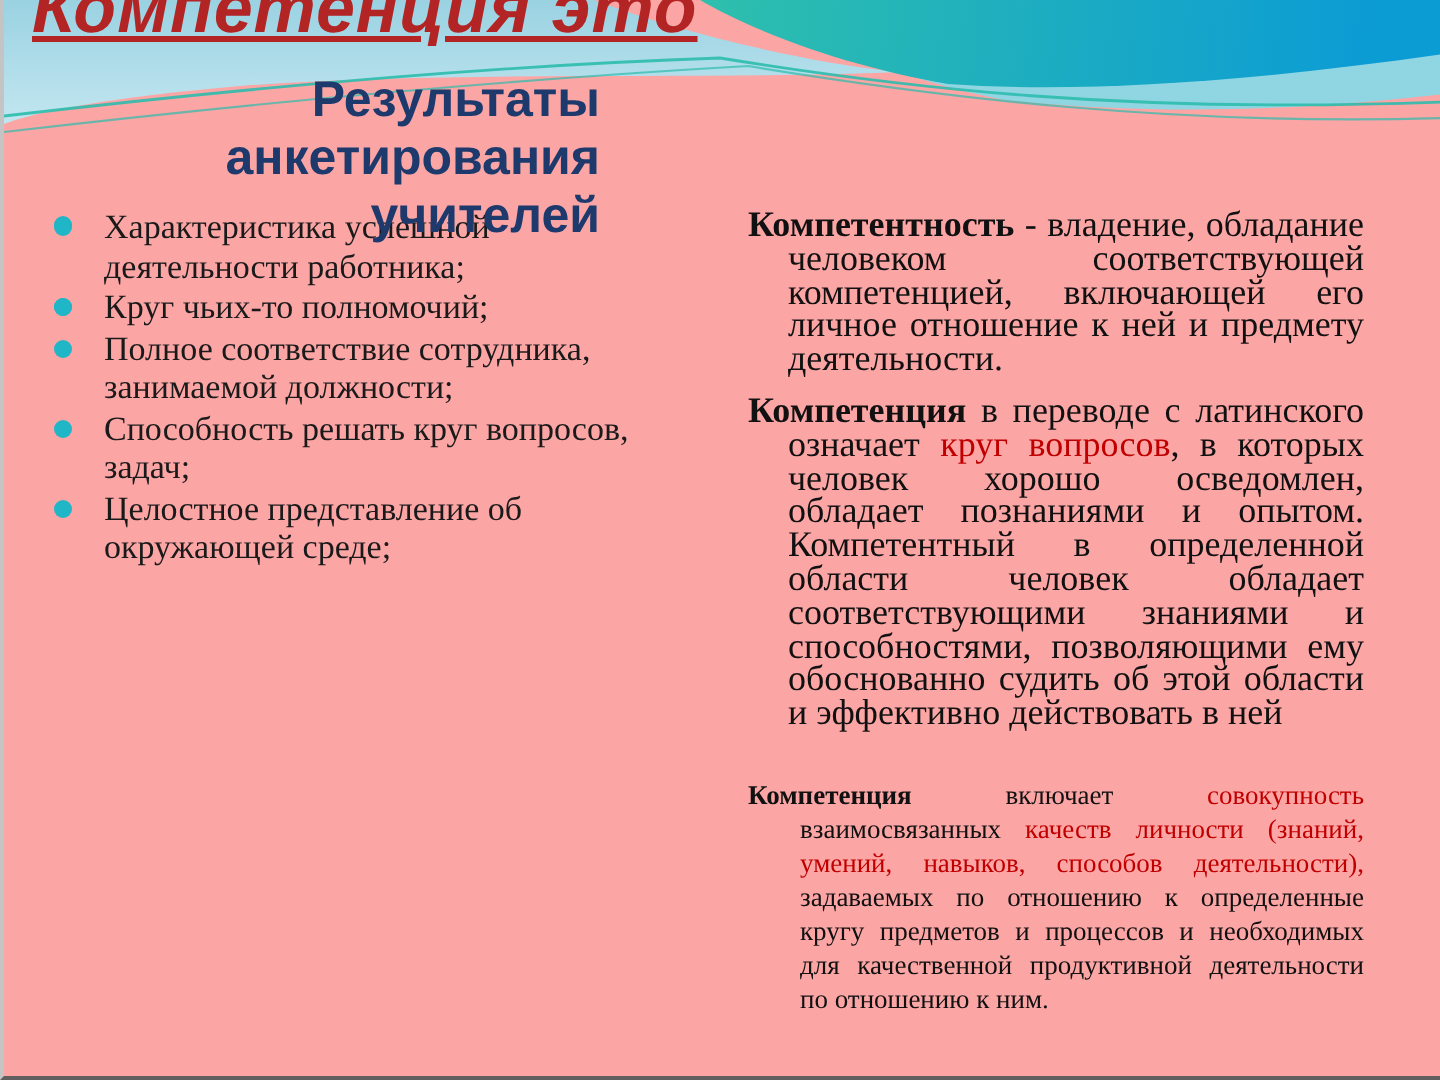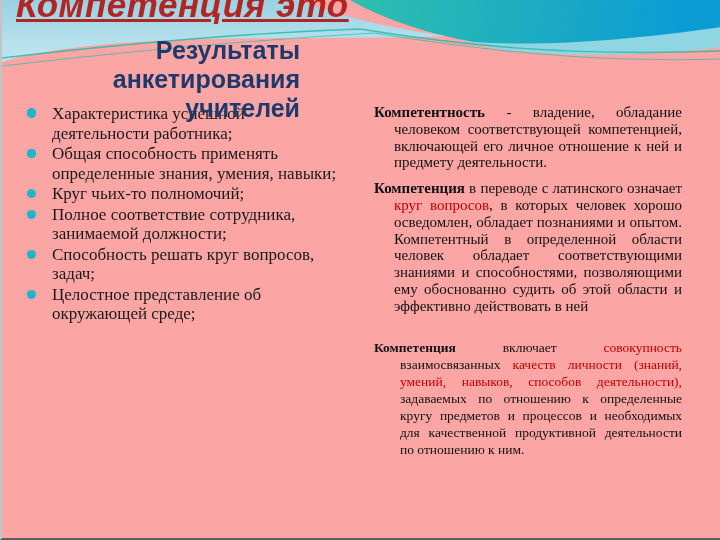--- a/index.html
+++ b/index.html
@@ -43,21 +43,21 @@
   .bullet{
     position:absolute;left:7px;top:5px;width:9px;height:9px;
     border-radius:50%;background:var(--bullet);
   }
   .definitions-column{
     position:absolute;left:372px;top:104px;width:308px;z-index:2;
     color:#111111;
   }
   p.def{
     margin:0 0 9px 0;
-    font-size:15px;line-height:16.8px;
+    font-size:18px;line-height:16.8px;
     text-align:justify;text-align-last:left;
     text-indent:-20px;padding-left:20px;
   }
   p.def.em{
     font-size:13.5px;line-height:17px;
     margin-top:24px;
     text-indent:-26px;padding-left:26px;
   }
   p.def .b{font-weight:bold;}
   p.def .r{color:var(--red);}
@@ -94,21 +94,20 @@
   <div class="main-title">
     <div>Результаты</div>
     <div>анкетирования</div>
     <div>учителей</div>
   </div>
 
   <div class="survey-list">
       <div class="li"><span class="bullet"></span></div>
       <div class="li"><span class="bullet"></span><span>Характеристика успешной деятельности работника;</span></div>
       <div class="li"><span class="bullet"></span></div>
-      <div class="li"><span class="bullet"></span><span>Общая способность применять определенные знания, умения, навыки;</span></div>
       <div class="li"><span class="bullet"></span><span>Круг чьих-то полномочий;</span></div>
       <div class="li"><span class="bullet"></span><span>Полное соответствие сотрудника, занимаемой должности;</span></div>
       <div class="li"><span class="bullet"></span><span>Способность решать круг вопросов, задач;</span></div>
       <div class="li"><span class="bullet"></span><span>Целостное представление об окружающей среде;</span></div>
     </div>
 
   <div class="definitions-column">
       <p class="def"><span class="b">Компетентность</span><span> - владение, обладание человеком соответствующей компетенцией, включающей его личное отношение к ней и предмету деятельности.</span></p>
       <p class="def"><span class="b">Компетенция</span><span> в переводе с латинского означает </span><span class="r">круг вопросов</span><span>, в которых человек хорошо осведомлен, обладает познаниями и опытом. Компетентный в определенной области человек обладает соответствующими знаниями и способностями, позволяющими ему обоснованно судить об этой области и эффективно действовать в ней</span></p>
       <p class="def em"><span class="b">Компетенция</span><span> включает </span><span class="r">совокупность</span><span> взаимосвязанных </span><span class="r">качеств личности (знаний, умений, навыков, способов деятельности),</span><span> задаваемых по отношению к определенные кругу предметов и процессов и необходимых для качественной продуктивной деятельности по отношению к ним.</span></p>

